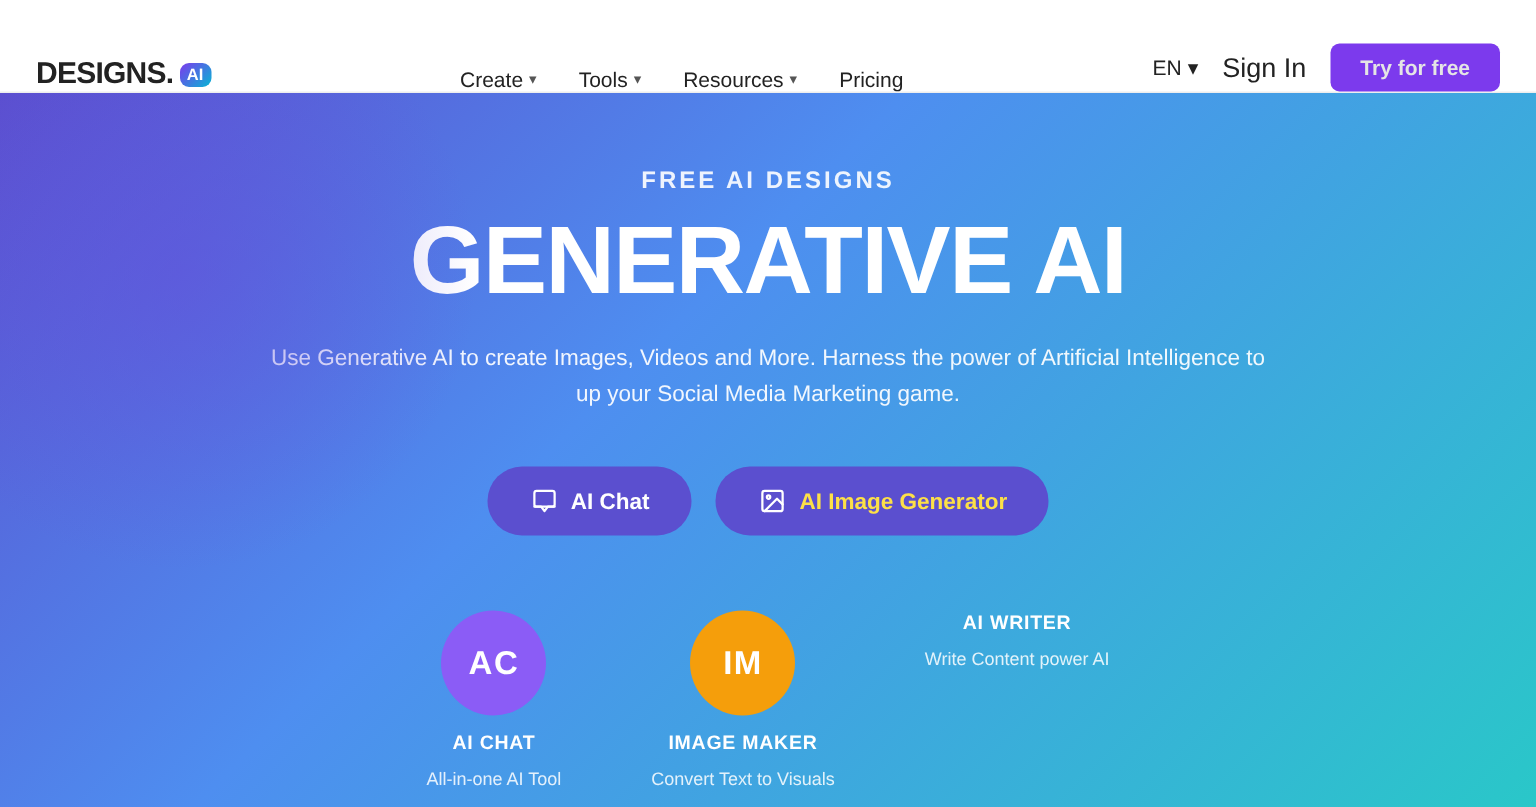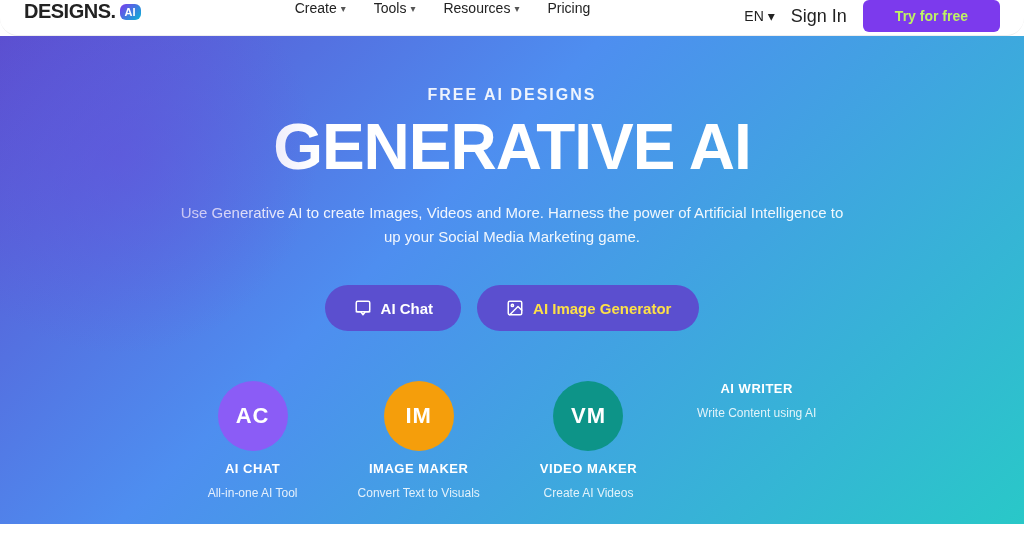--- a/index.html
+++ b/index.html
@@ -1,29 +1,28 @@
 <!DOCTYPE html>
 <html><head>
   <meta charset="utf-8">
   <style>
     * { margin: 0; padding: 0; box-sizing: border-box; }
     body { font-family: 'Arial', sans-serif; width: 1024px; height: 538px; overflow: hidden; }
 
     
     .navbar {
       display: flex;
-      align-items: flex-start;
+      align-items: flex-end;
       justify-content: space-between;
       padding: 0 24px;
-      height: 36px;
+      height: 62px;
       background: #fff;
       border-bottom: 1px solid #eee;
       position: relative;
       z-index: 10;
-      border-radius: 21px;
     }
     .nav-logo {
       display: flex;
       align-items: center;
       gap: 4px;
     }
     .logo-text {
       font-weight: 900;
       font-size: 20px;
       color: #222;
@@ -71,24 +70,24 @@
       cursor: pointer;
     }
     .nav-signin {
       font-size: 18px;
       font-weight: 500;
       color: #222;
       cursor: pointer;
     }
     .nav-try-btn {
       background: #7c3aed;
-      color: #bef264;
+      color: #e5e5e5;
       border: none;
       border-radius: 6px;
-      padding: 8px 32px;
+      padding: 8px 20px;
       font-size: 14px;
       font-weight: 600;
       cursor: pointer;
     }
 
     
     .hero {
       height: 488px;
       background: linear-gradient(135deg, #5b4fcf 0%, #4e8ef0 40%, #29c8c8 100%);
       display: flex;
@@ -286,26 +285,19 @@
       <div class="tool-desc">All-in-one AI Tool</div>
     </div>
     <div class="tool-card">
       <div class="tool-avatar tool-avatar-im">IM</div>
       <div class="tool-title">
         <span>IMAGE </span><span class="highlight">MAKER</span>
       </div>
       <div class="tool-desc">Convert Text to Visuals</div>
     </div>
     <div class="tool-card">
-      <div class="tool-avatar tool-avatar-vm">VM</div>
-      <div class="tool-title">
-        <span>VIDEO </span><span class="highlight">MAKER</span>
-      </div>
-      <div class="tool-desc">Create AI Videos</div>
-    </div>
-    <div class="tool-card">
       <div class="tool-title">
         <span>AI </span><span class="highlight">WRITER</span>
       </div>
-      <div class="tool-desc">Write Content using AI</div>
+      <div class="tool-desc">Write Content power AI</div>
     </div>
   </div>
 </section>
 
 </body></html>

